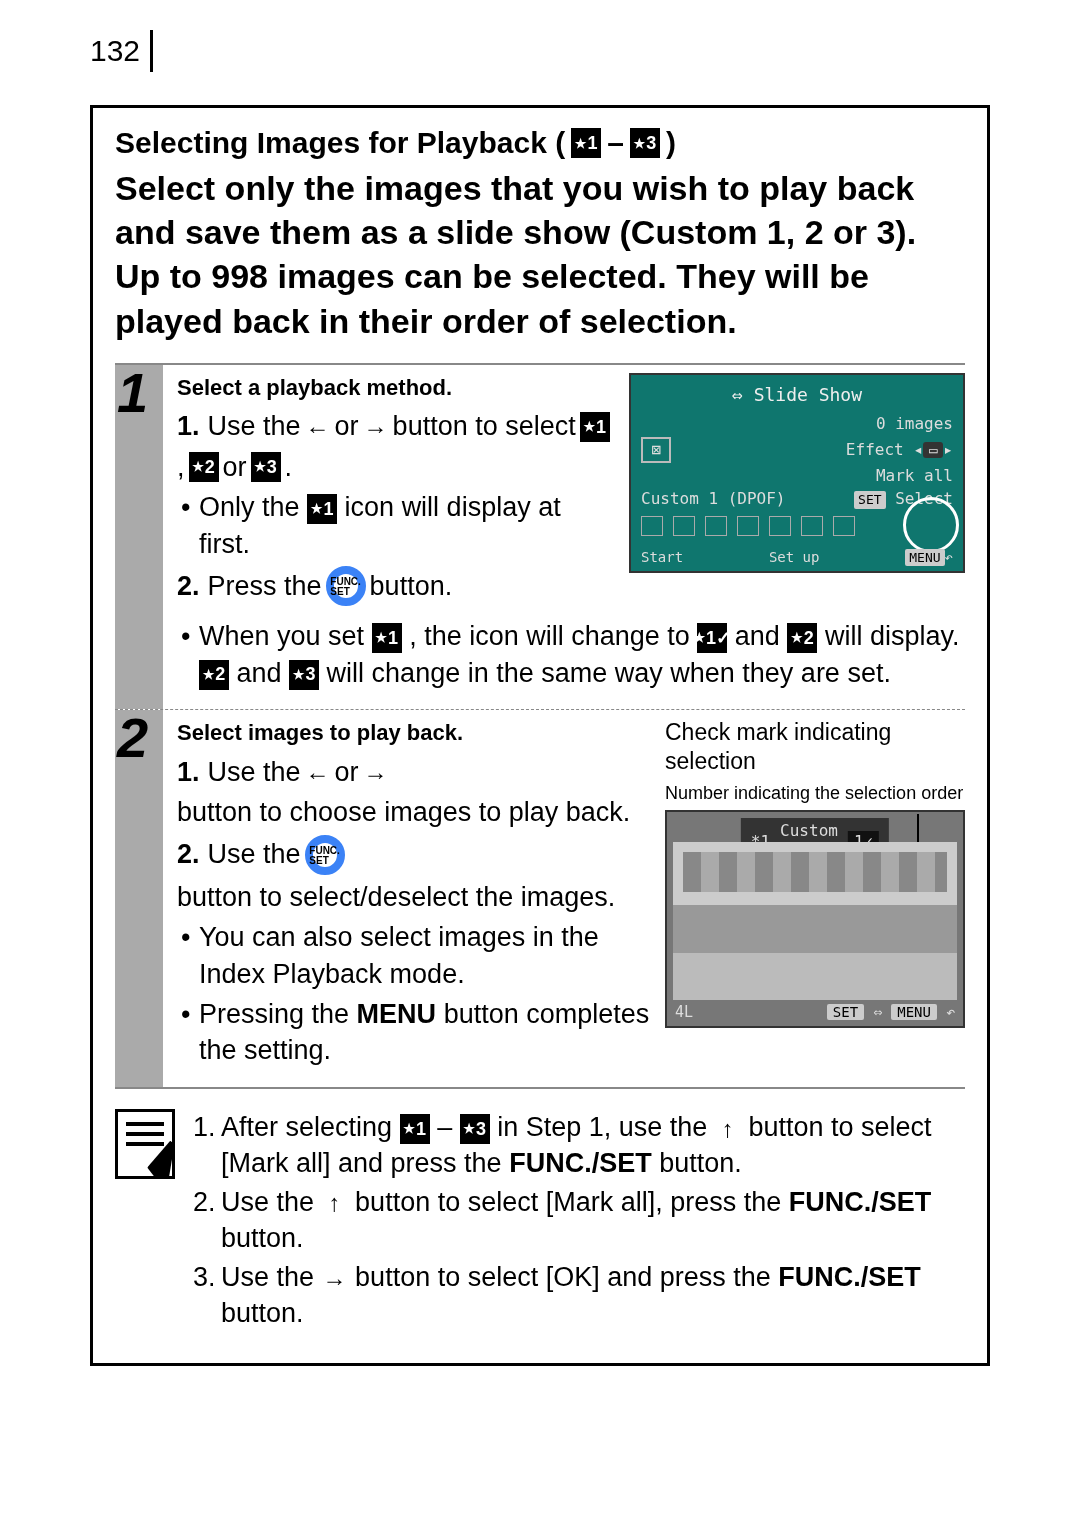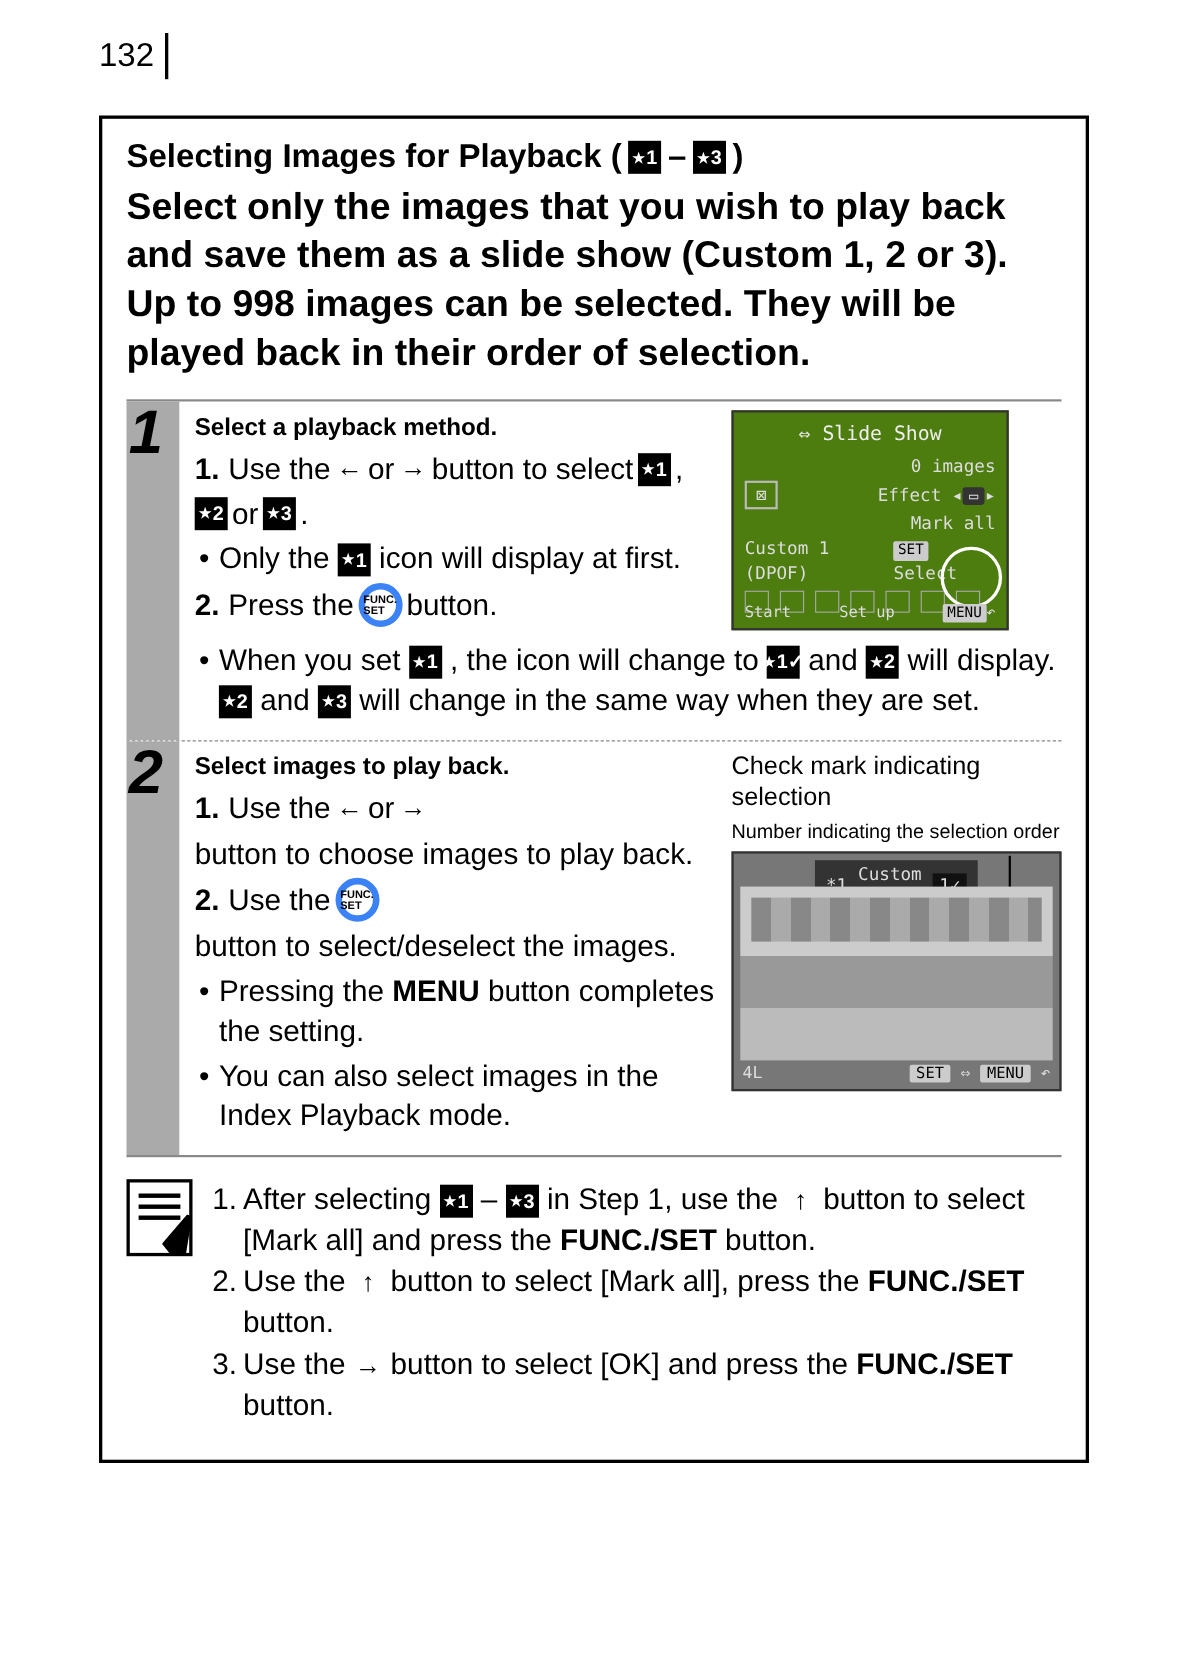--- a/index.html
+++ b/index.html
@@ -125,29 +125,29 @@
     width:30px; height:30px;
     background:#000; color:#fff;
     font-size:18px; font-weight:700;
     padding:0 2px;
   }
   .ic-star::before{content:"★"; font-size:13px; margin-right:1px;}
   .ic-arrow {
     width:26px;height:26px;font-size:24px;font-weight:900;
   }
   .ic-func {
-    width:40px;height:40px;border:6px solid #3b82f6;border-radius:50%;
+    width:40px;height:40px;border:8px solid #3b82f6;border-radius:50%;
     font-size:10px; line-height:1; font-weight:700; flex-direction:column;
     padding-top:2px;
   }
   .bold{font-weight:900;}
   
   
   .screen1 {
-    width:252px; height:200px; background:#4d7c0f; color:#ddd;
+    width:336px; height:200px; background:#0f766e; color:#ddd;
     font-family: monospace; font-size:18px; position:relative;
     border:2px solid #333; padding:8px 10px;
   }
   .screen1 .ttl{ text-align:center; margin-bottom:6px; color:#eee;}
   .screen1 .row{ display:flex; justify-content:space-between; align-items:center; font-size:16px; margin:2px 0;}
   .screen1 .xbox{ width:30px;height:26px;border:2px solid #bbb; display:flex;align-items:center;justify-content:center;}
   .screen1 .pill{ background:#333; padding:0 6px; border-radius:3px; font-size:14px;}
   .screen1 .lbl{ background:#ccc; color:#000; font-size:13px; padding:0 4px; border-radius:2px; display:inline-block;}
   .screen1 .iconrow{ display:flex; gap:10px; margin-top:6px;}
   .screen1 .iconrow span{ width:22px;height:20px;border:1px solid #aaa;}
@@ -301,26 +301,26 @@
                 <span>button to choose images to play back.</span>
               </li>
               <li>
                 <span class="sn">2.</span>
                 <span>Use the</span>
                 <span class="ic ic-func">FUNC.<br>SET</span>
                 <span>button to select/deselect the images.</span>
               </li>
             </ol>
             <ul class="bul">
+              <li>You can also select images in the Index Playback mode.</li>
               <li>
                 <span>Pressing the</span>
                 <span class="bold">MENU</span>
                 <span>button completes the setting.</span>
               </li>
-              <li>You can also select images in the Index Playback mode.</li>
             </ul>
           </div>
           <div class="step-side">
             <div class="caption">Check mark indicating selection</div>
             <div class="side-caption2">Number indicating the selection order</div>
             <div class="screen2">
               <div class="line"></div>
               <div class="topbar">
                 <span>*1</span>
                 <span>Custom 1</span>

